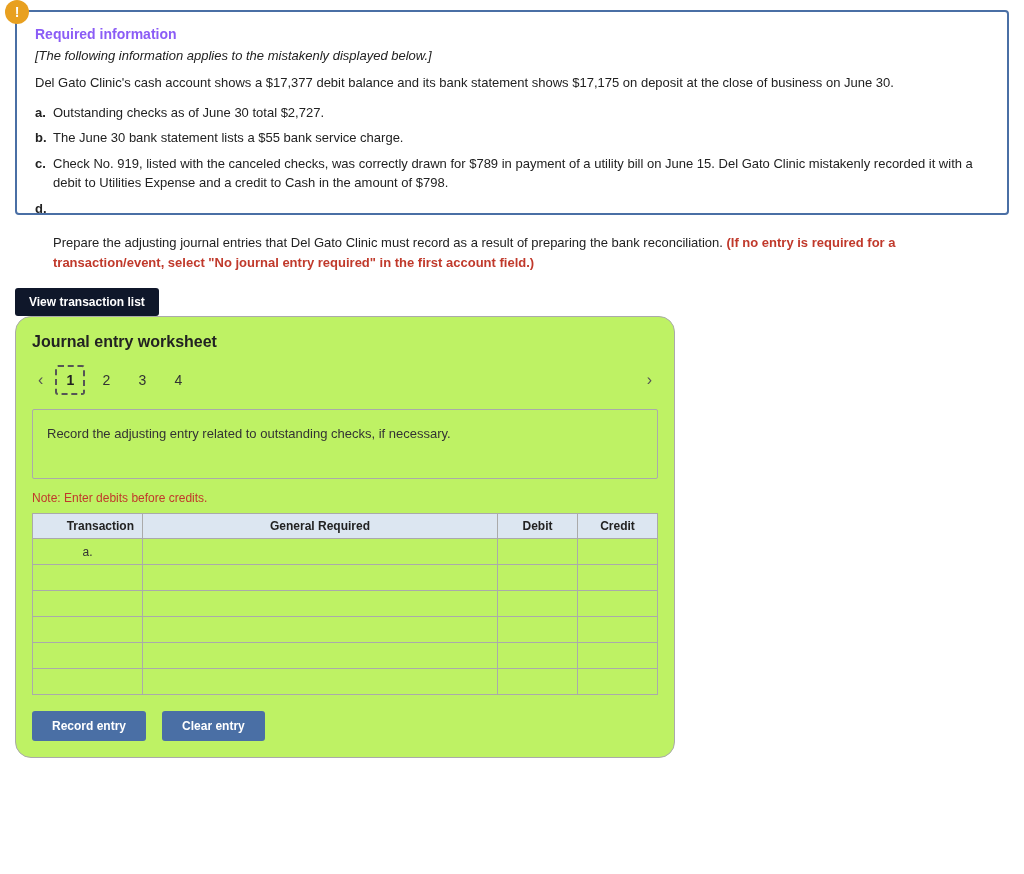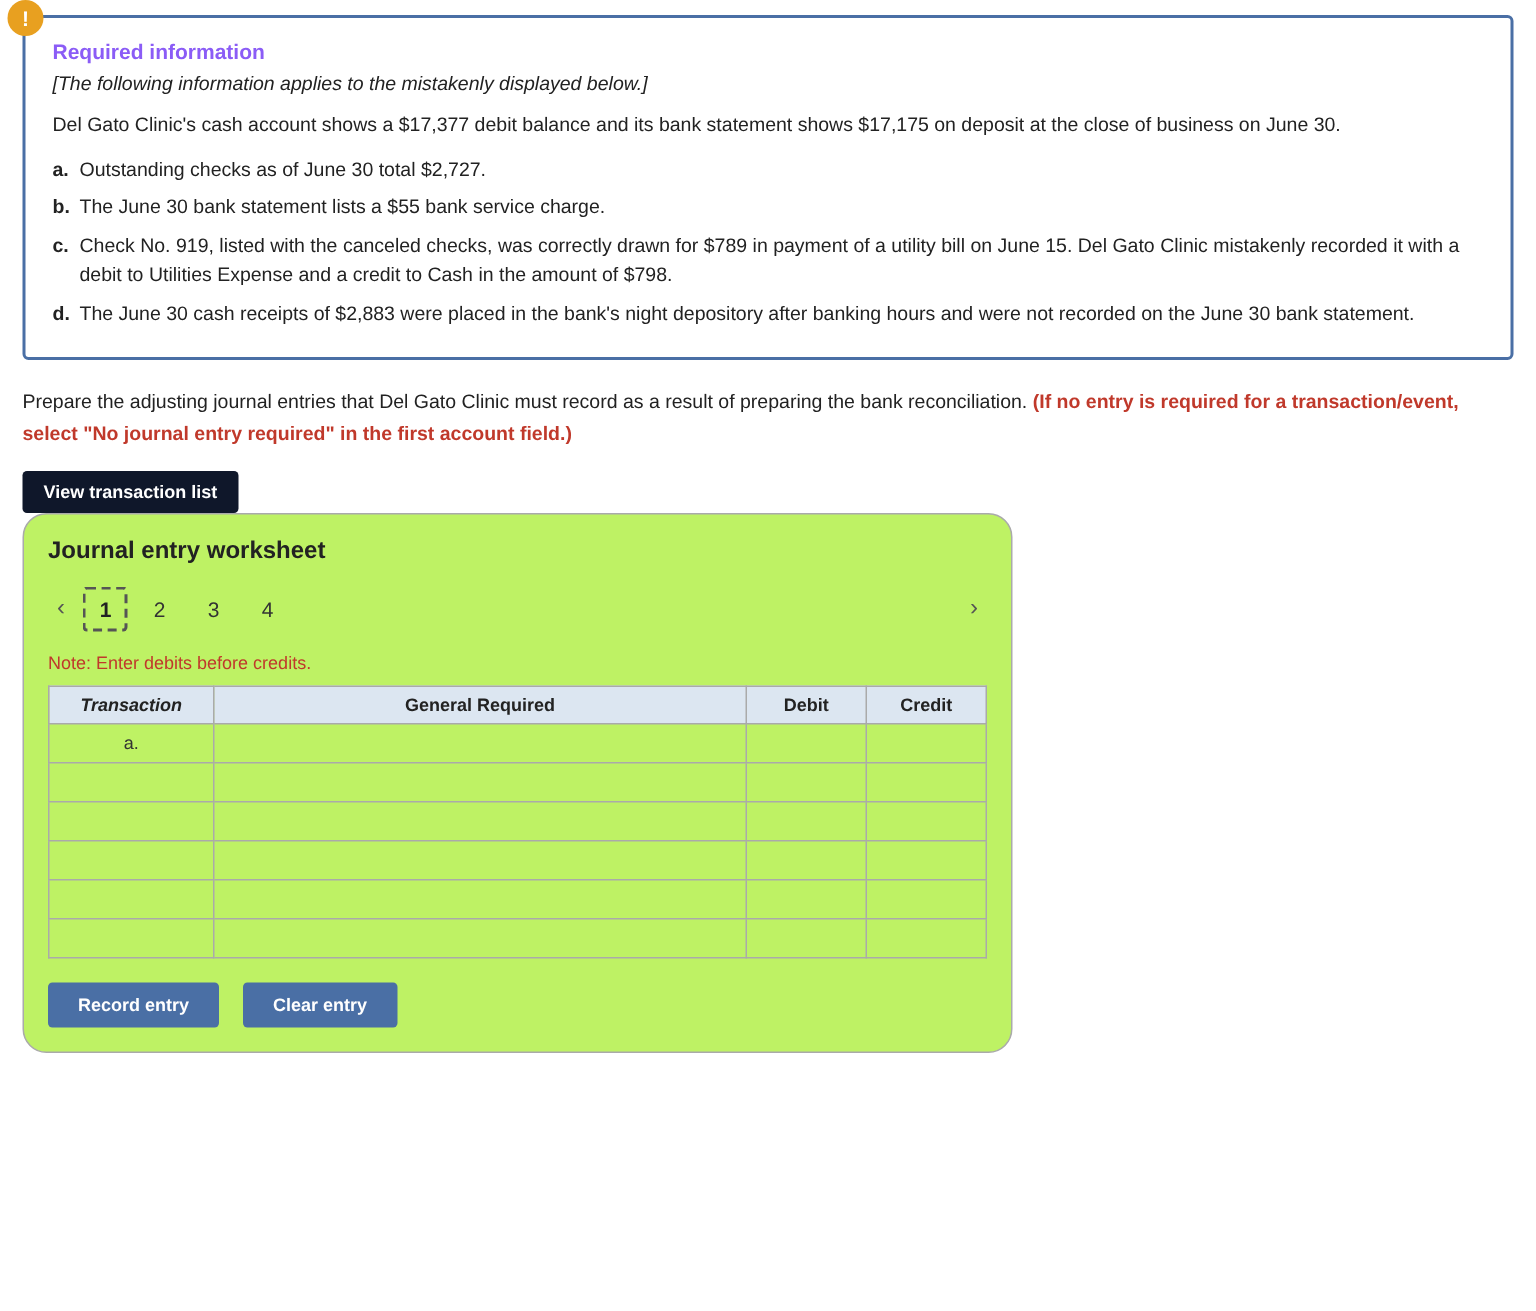--- a/index.html
+++ b/index.html
@@ -64,20 +64,21 @@
       position: absolute;
       left: 0;
       font-weight: bold;
     }
 
     
     .instructions {
       margin-bottom: 14px;
       line-height: 1.6;
       font-size: 13px;
+      margin-left: 38px;
     }
     .instructions .red-bold {
       color: #c0392b;
       font-weight: bold;
     }
 
     
     .view-transaction-btn {
       background: #0f172a;
       color: white;
@@ -161,21 +162,21 @@
       margin-bottom: 16px;
     }
     .journal-table th {
       background: #dce6f1;
       border: 1px solid #aaa;
       padding: 5px 8px;
       text-align: center;
       font-size: 12px;
       font-weight: bold;
     }
-    .journal-table th.left { text-align: center; font-style: italic; }
+    .journal-table th.left { text-align: right; }
     .journal-table td {
       border: 1px solid #aaa;
       padding: 0;
       height: 26px;
     }
     .journal-table td input {
       width: 100%;
       height: 100%;
       border: none;
       outline: none;
@@ -253,21 +254,20 @@
     <li>
       <span class="label">b.</span>
       <span>The June 30 bank statement lists a $55 bank service charge.</span>
     </li>
     <li>
       <span class="label">c.</span>
       <span>Check No. 919, listed with the canceled checks, was correctly drawn for $789 in payment of a utility bill on June 15. Del Gato Clinic mistakenly recorded it with a debit to Utilities Expense and a credit to Cash in the amount of $798.</span>
     </li>
     <li>
       <span class="label">d.</span>
-      <span>The June 30 cash receipts of $2,883 were placed in the bank's night depository after banking hours and were not recorded on the June 30 bank statement.</span>
     </li>
   </ul>
 </div>
 
 
 <div class="instructions">
   <span>Prepare the adjusting journal entries that Del Gato Clinic must record as a result of preparing the bank reconciliation.</span>
   <span class="red-bold">(If no entry is required for a transaction/event, select "No journal entry required" in the first account field.)</span>
 </div>
 
@@ -280,20 +280,23 @@
 
   <div class="tab-nav">
     <span class="arrow">‹</span>
     <div class="tab-item active">1</div>
     <div class="tab-item">2</div>
     <div class="tab-item">3</div>
     <div class="tab-item">4</div>
     <span class="arrow" style="margin-left: auto;">›</span>
   </div>
 
+  <div class="description-box">
+    <span>Record the adjusting entry related to outstanding checks, if necessary.</span>
+  </div>
 
   <div class="note-text">Note: Enter debits before credits.</div>
 
   <table class="journal-table">
     <thead>
       <tr>
         <th class="col-transaction left">Transaction</th>
         <th class="col-general">General Required</th>
         <th class="col-debit">Debit</th>
         <th class="col-credit">Credit</th>

